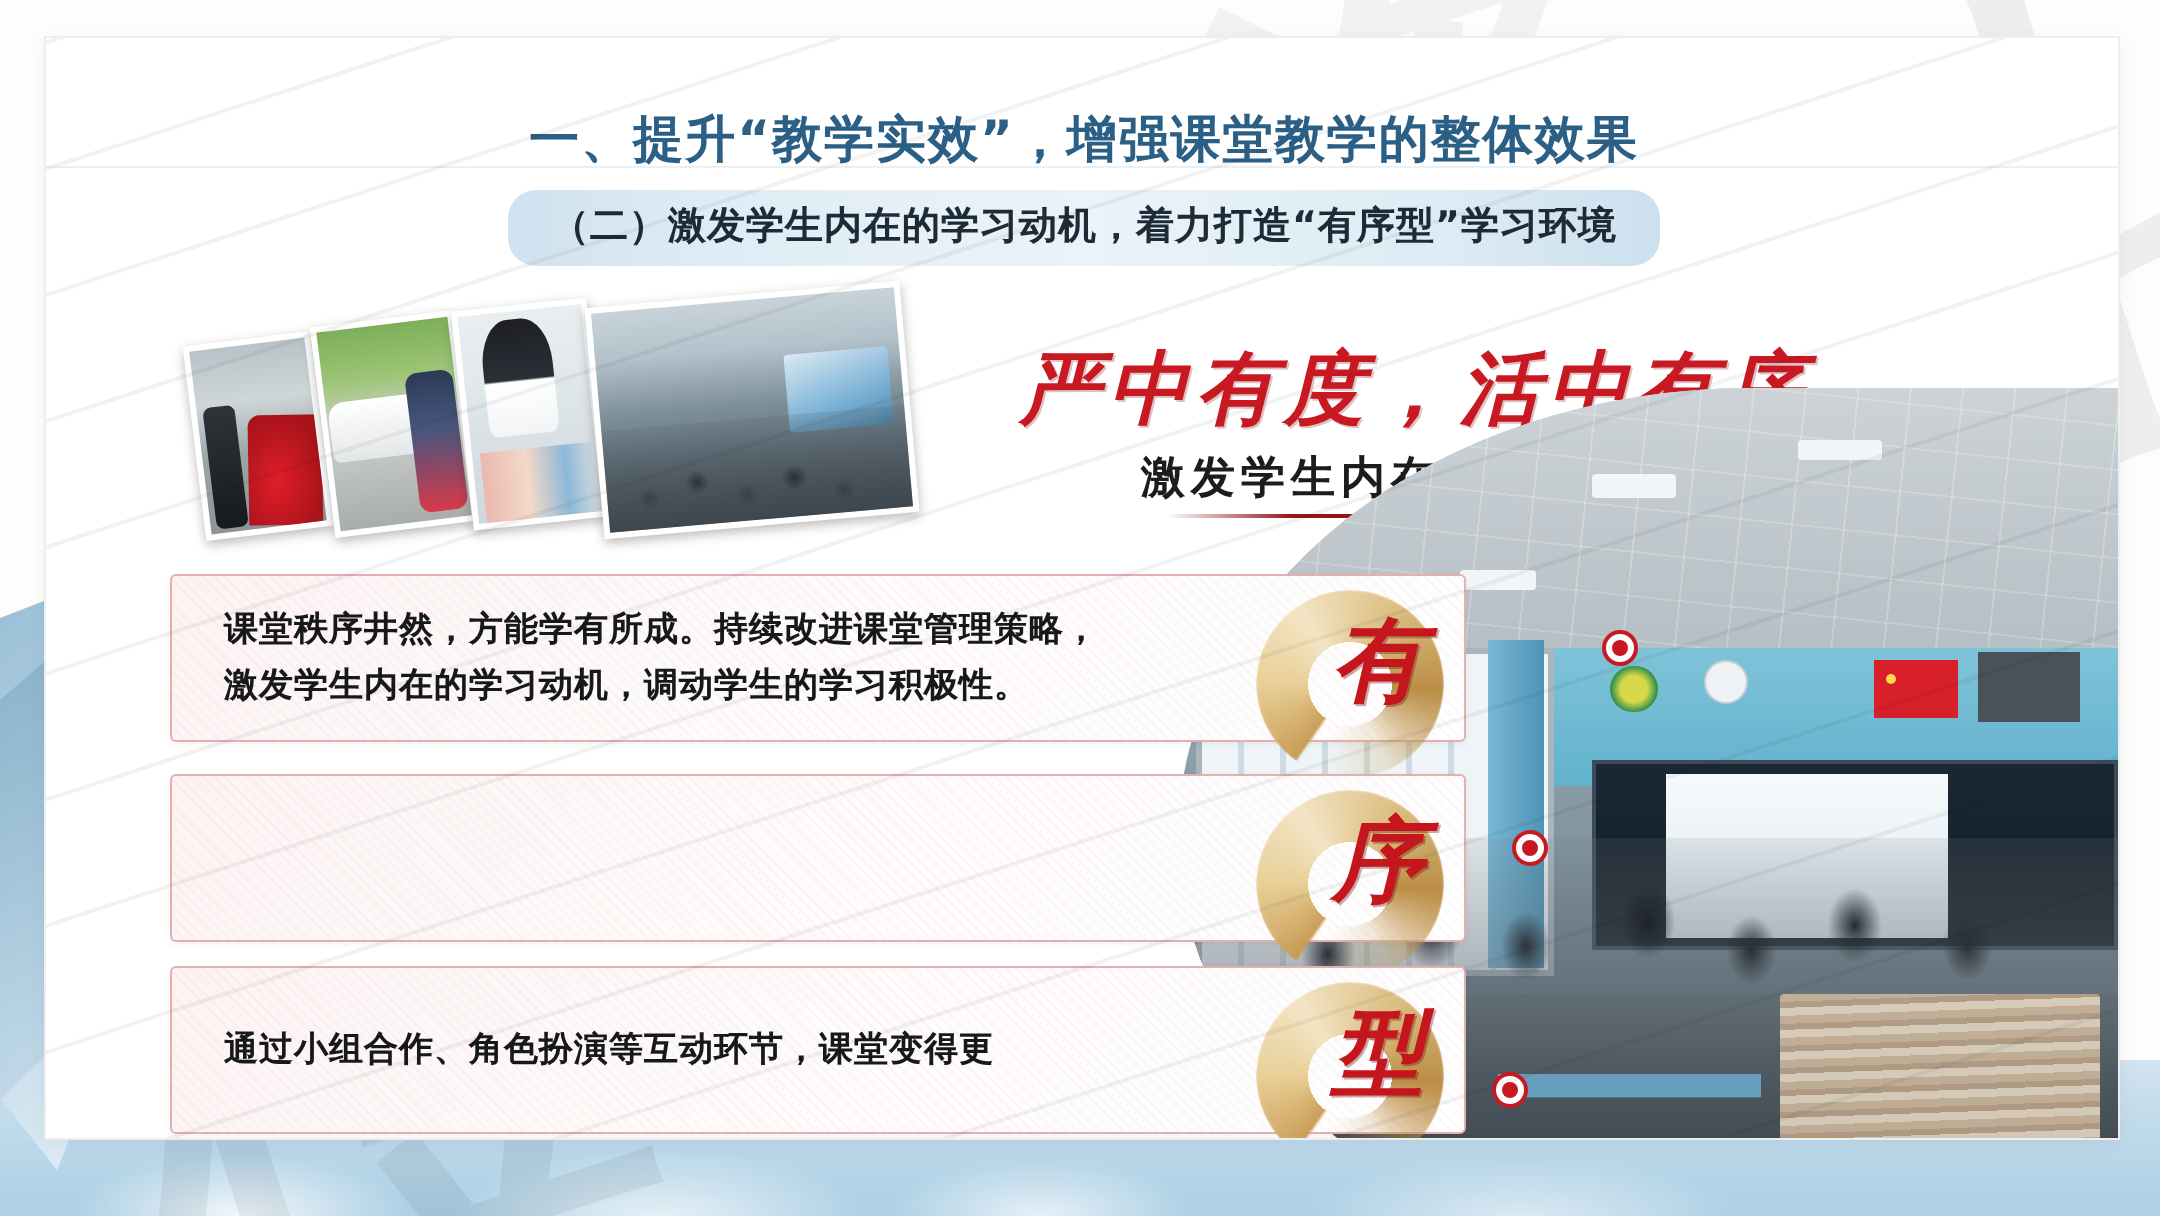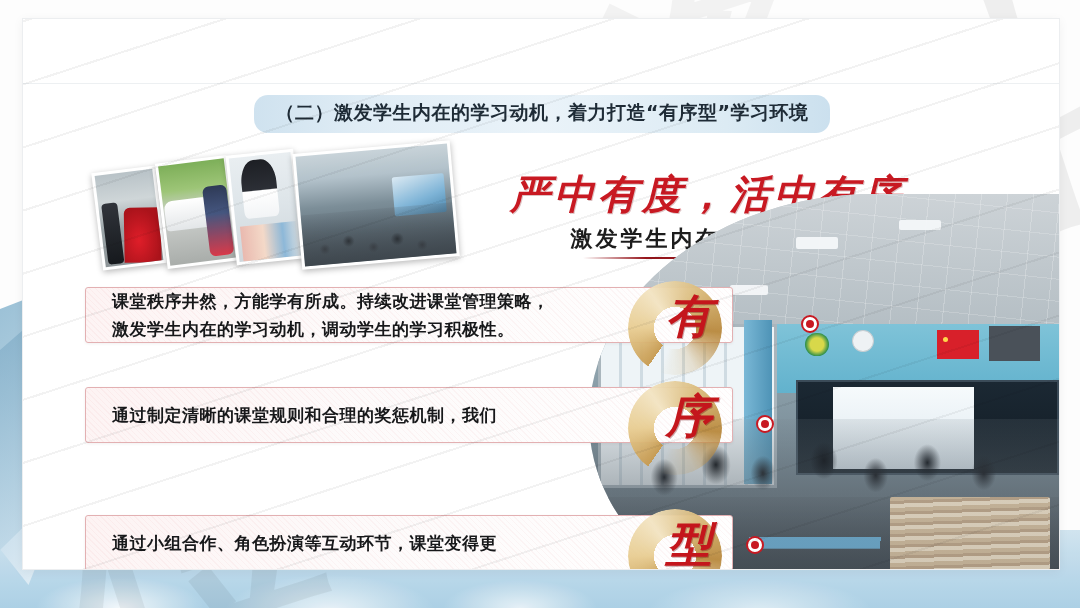--- a/index.html
+++ b/index.html
@@ -212,31 +212,31 @@
   .marker{position:absolute;width:18px;height:18px;border-radius:50%;
     border:2px solid #c81922;background:#fff;box-sizing:border-box;}
   .marker:after{content:"";position:absolute;left:50%;top:50%;width:8px;height:8px;
     margin:-4px 0 0 -4px;border-radius:50%;background:#c81922;}
   .m1{left:778px;top:296px;}
   .m2{left:733px;top:396px;}
   .m3{left:723px;top:517px;}
 
   
   .pcard{
-    position:absolute;left:62px;width:648px;height:56px;box-sizing:border-box;
+    position:absolute;left:62px;width:648px;height:84px;box-sizing:border-box;
     border:1px solid #e3b0b2;border-radius:3px;
     background:
       repeating-linear-gradient(45deg,rgba(200,25,34,.035) 0 1px,transparent 1px 4px),
       linear-gradient(135deg,#fdf3f3 0%,#fdfafa 40%,#ffffff 100%);
     box-shadow:0 1px 3px rgba(0,0,0,.06);
     display:flex;align-items:center;
   }
   .c1{top:268px;}
   .c2{top:368px;}
-  .c3{top:464px;margin-top:32px;}
+  .c3{top:464px;}
   .pcard .ptext{
     flex:1;padding-left:26px;
     font-family:"DejaVu Sans", sans-serif;font-weight:700;
     font-size:17px;line-height:28px;color:#17181a;letter-spacing:.5px;
   }
   .pcard .ptext span{display:block;white-space:nowrap;}
 
   
   .enso{
     position:relative;width:110px;height:76px;flex:0 0 110px;
@@ -276,20 +276,21 @@
   <div class="wc-left2"></div>
 
   <div class="wm wm-1">料</div>
   <div class="wm wm-2">橙</div>
   <div class="wm wm-3">教</div>
   <div class="wm wm-4">资</div>
 
   <div id="card">
     <div class="hairline"></div>
 
+    <div id="heading">一、提升“教学实效”，增强课堂教学的整体效果</div>
 
     <div id="subbanner-wrap">
       <span id="subbanner">（二）激发学生内在的学习动机，着力打造“有序型”学习环境</span>
     </div>
 
     <div id="collage">
       <div class="pic pic1">
           <div class="inner ph1"></div>
         </div>
       <div class="pic pic2">
@@ -337,21 +338,20 @@
         <span>激发学生内在的学习动机，调动学生的学习积极性。</span>
       </div>
       <div class="enso">
         <div class="ring"></div>
         <div class="glyph">有</div>
       </div>
     </div>
 
     <div class="pcard c2">
       <div class="ptext">
-        <span>通过制定清晰的课堂规则和合理的奖惩机制，我们</span>
       </div>
       <div class="enso">
         <div class="ring"></div>
         <div class="glyph">序</div>
       </div>
     </div>
 
     <div class="pcard c3">
       <div class="ptext">
         <span>通过小组合作、角色扮演等互动环节，课堂变得更</span>

